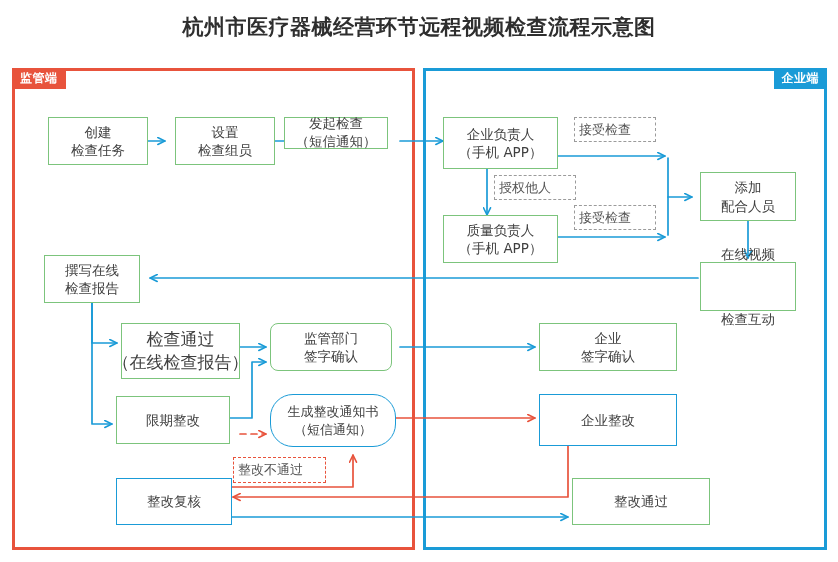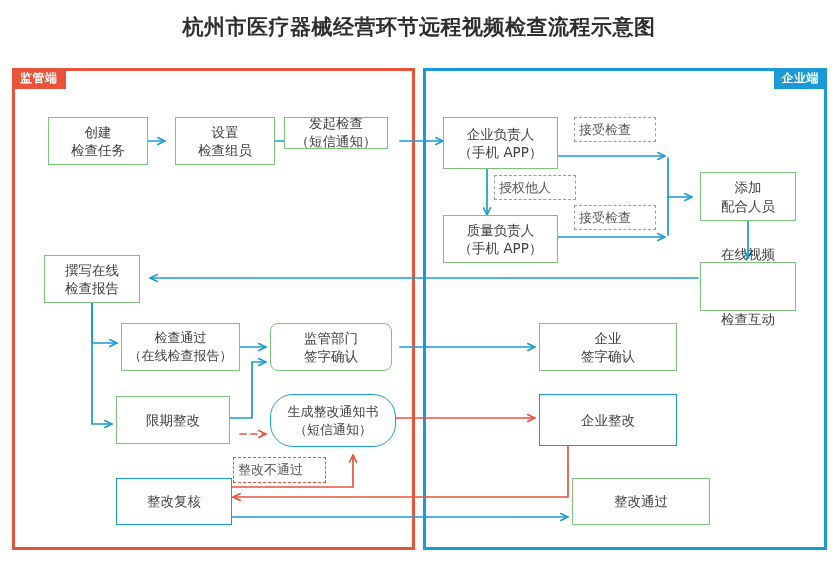--- a/index.html
+++ b/index.html
@@ -213,21 +213,21 @@
   <div class="node green" style="left:700px; top:262px; width:96px; height:49px;gap:46px;">
     <span class="ln">在线视频</span>
     <span class="ln">检查互动</span>
   </div>
 
   <div class="node green" style="left:44px; top:255px; width:96px; height:48px;">
     <span class="ln">撰写在线</span>
     <span class="ln">检查报告</span>
   </div>
 
-  <div class="node green" style="left:121px; top:323px; width:119px; height:48px; font-size:13px;">
+  <div class="node green" style="left:121px; top:323px; width:119px; height:56px; font-size:17px;">
     <span class="ln">检查通过</span>
     <span class="ln">（在线检查报告）</span>
   </div>
 
   <div class="node green" style="left:270px; top:323px; width:122px; height:48px;border-radius:8px;">
     <span class="ln">监管部门</span>
     <span class="ln">签字确认</span>
   </div>
 
   <div class="node green" style="left:539px; top:323px; width:138px; height:48px;">

